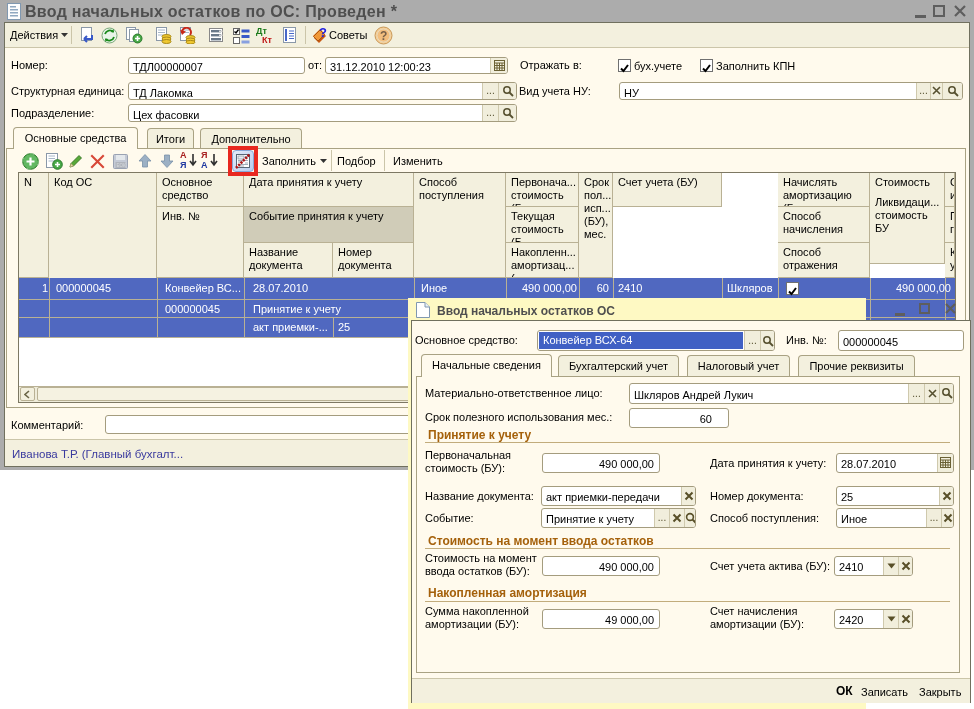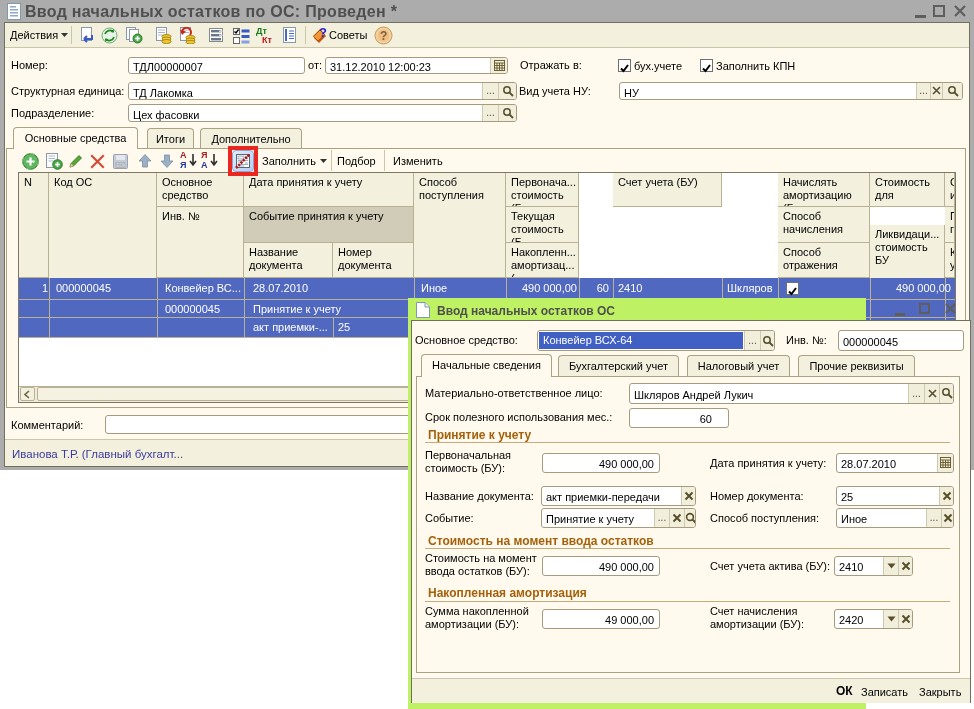--- a/index.html
+++ b/index.html
@@ -248,26 +248,27 @@
     <div class="hc" style="left:138px;top:0;width:87px;height:34px">Основное средство</div>
     <div class="hc" style="left:138px;top:34px;width:87px;height:71px">Инв. №</div>
     <div class="hc" style="left:225px;top:0;width:170px;height:34px">Дата принятия к учету</div>
     <div class="hc" style="left:225px;top:34px;width:170px;height:36px;background:#D0CCB8">Событие принятия к учету</div>
     <div class="hc" style="left:225px;top:70px;width:89px;height:35px">Название документа</div>
     <div class="hc" style="left:314px;top:70px;width:81px;height:35px">Номер документа</div>
     <div class="hc" style="left:395px;top:0;width:92px;height:105px">Способ поступления</div>
     <div class="hc" style="left:487px;top:0;width:73px;height:34px">Первонача... стоимость <i style="font-style:normal">(Б...</i></div>
     <div class="hc" style="left:487px;top:34px;width:73px;height:36px">Текущая стоимость <i style="font-style:normal">(Б...</i></div>
     <div class="hc" style="left:487px;top:70px;width:73px;height:35px">Накопленн... амортизац... <i style="font-style:normal">(...</i></div>
+    <div class="hc" style="left:560px;top:0;width:34px;height:105px">Срок пол... исп... (БУ), мес.</div>
     <div class="hc" style="left:594px;top:0;width:109px;height:34px">Счет учета (БУ)</div>
     <div class="hc" style="left:759px;top:0;width:92px;height:34px">Начислять амортизацию <i style="font-style:normal">(Б...</i></div>
     <div class="hc" style="left:759px;top:34px;width:92px;height:36px">Способ начисления</div>
     <div class="hc" style="left:759px;top:70px;width:92px;height:35px">Способ отражения</div>
     <div class="hc" style="left:851px;top:0;width:75px;height:34px">Стоимость<br>для<br>вычис...</div>
-    <div class="hc" style="left:851px;top:52px;width:75px;height:71px">Ликвидаци... стоимость БУ</div>
+    <div class="hc" style="left:851px;top:20px;width:75px;height:71px">Ликвидаци... стоимость БУ</div>
     <div class="hc" style="left:926px;top:0;width:10px;height:34px">С и</div>
     <div class="hc" style="left:926px;top:34px;width:10px;height:36px">П г</div>
     <div class="hc" style="left:926px;top:70px;width:10px;height:35px">К у</div>
 
     <div class="a" style="left:0;top:105px;width:936px;height:59px;background:#5068C0"></div>
     <div class="vln" style="left:30px;top:105px;height:59px"></div>
     <div class="vln" style="left:138px;top:105px;height:59px"></div>
     <div class="vln" style="left:225px;top:105px;height:59px"></div>
     <div class="vln" style="left:314px;top:144px;height:20px"></div>
     <div class="vln" style="left:395px;top:105px;height:59px"></div>
@@ -306,21 +307,21 @@
       </svg>
     <div class="a" style="left:18px;top:214px;width:900px;height:14px;background:#F5F2E1;border:1px solid #B9B194;border-radius:2px"></div>
   </div>
 
   <div class="t" style="left:11px;top:419px">Комментарий:</div>
   <div class="f" style="left:105px;top:415px;width:855px;height:19px"></div>
   <div class="a" style="left:5px;top:439px;width:964px;height:27px;background:#F3F0DE;border-top:1px solid #CBC5A9"></div>
   <div class="t" style="left:12px;top:448px;font-size:11.5px;color:#3A3A9E">Иванова Т.Р. (Главный бухгалт...</div>
 </div>
 
-<div class="a" id="dw" style="left:408px;top:298px;width:458px;height:411px;background:#bef264;z-index:20">
+<div class="a" id="dw" style="left:408px;top:298px;width:458px;height:411px;background:#fef9c3;z-index:20">
   <svg class="a" style="left:8px;top:4px" width="14" height="16" viewBox="0 0 14 16">
     <path d="M0.5 0.5 L9 0.5 L13.5 5 L13.5 15.5 L0.5 15.5 Z" fill="#fff" stroke="#8098B0"></path>
     <path d="M9 0.5 L9 5 L13.5 5" fill="#E8F0F8" stroke="#8098B0"></path>
   </svg>
   <div class="t b" style="left:29px;top:7px;font-size:12px;color:#4F4F4F">Ввод начальных остатков ОС</div>
   <div class="a" style="left:487px;top:15px;width:10px;height:3px;background:#5E5E5E"></div>
   <div class="a" style="left:511px;top:5px;width:11px;height:11px;border:2px solid #5E5E5E"></div>
   <svg class="a" style="left:536px;top:4px" width="14" height="13">
       <path d="M2 2 L11 11 M11 2 L2 11" stroke="#5E5E5E" stroke-width="2.2"></path>
     </svg>

